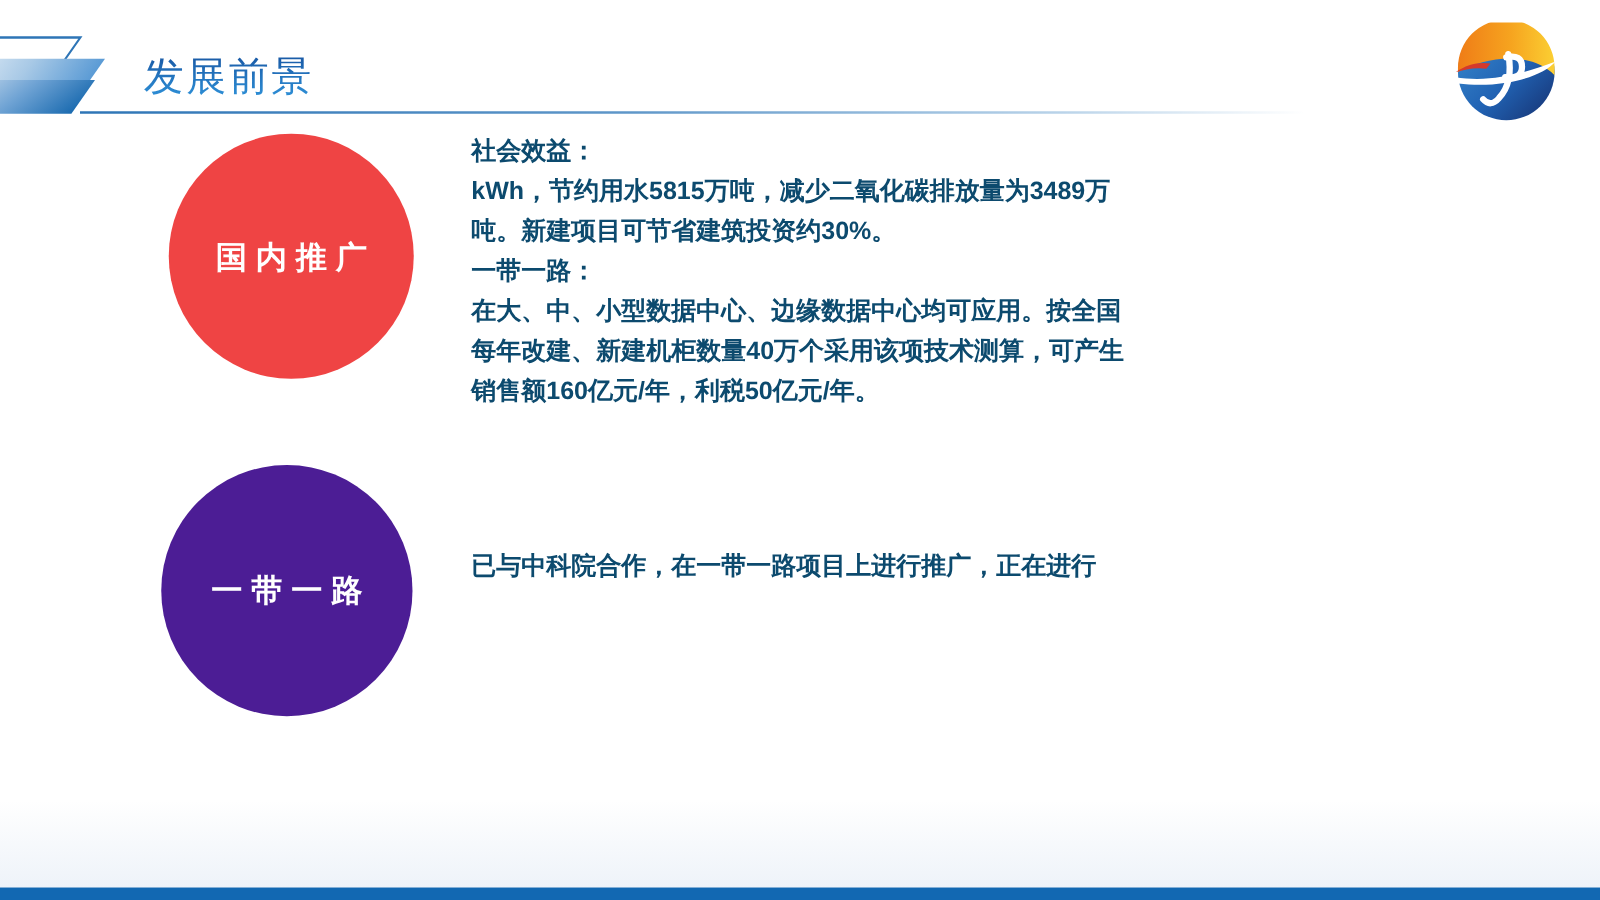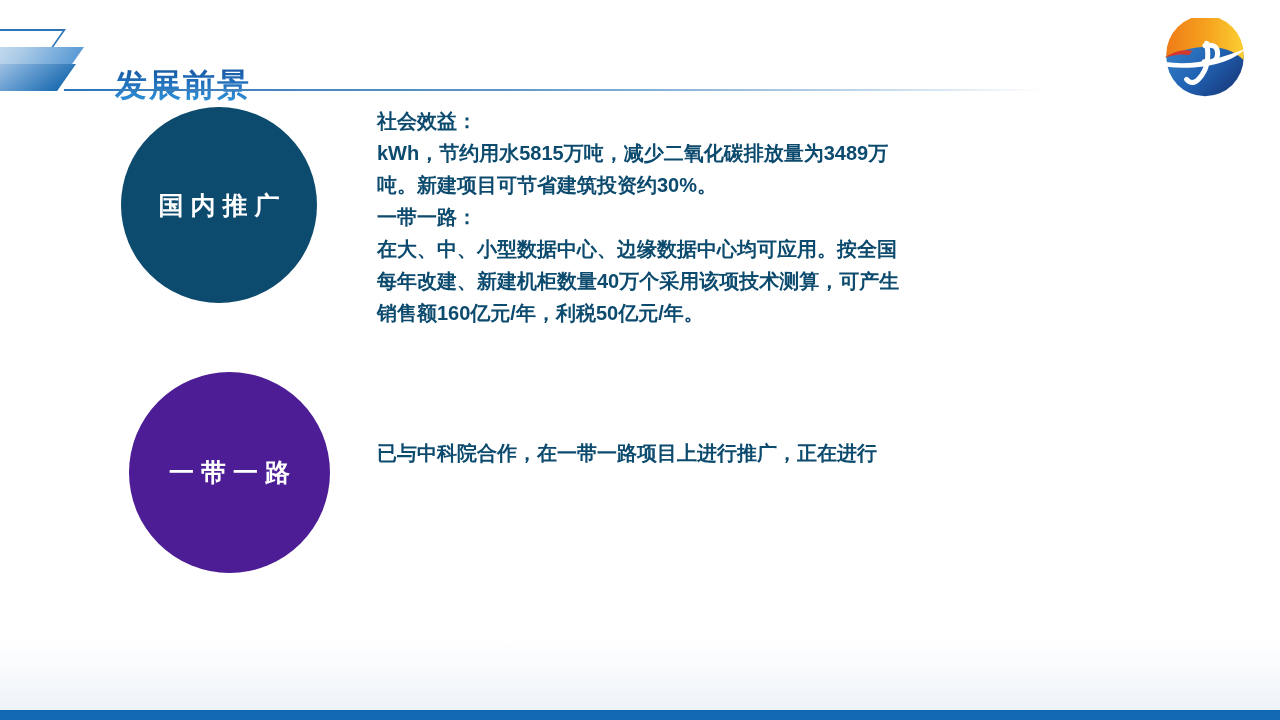--- a/index.html
+++ b/index.html
@@ -23,40 +23,39 @@
     background:linear-gradient(90deg,#eef4fa 0%,#a8c9e6 55%,#5b9bd5 100%);
     transform:skewX(-35deg);
   }
   .deco-bottom {
     left:-42px; top:64px; width:118px; height:27px;
     background:linear-gradient(120deg,#dce8f3 0%,#6fa3d4 55%,#1b6bb0 100%);
     transform:skewX(-35deg);
   }
   .page-title {
     position:absolute; left:115px; top:40px;
-    font-size:32px; font-weight:bold; letter-spacing:2px;
+    font-size:32px; font-weight:normal; letter-spacing:2px;
     background:linear-gradient(180deg,#1a5ca8 15%,#2f93da 90%);
     -webkit-background-clip:text; background-clip:text;
     color:transparent;
-    margin-top:24px;
   }
   .header-rule {
     position:absolute; left:64px; top:89px; width:980px; height:2px;
     background:linear-gradient(90deg,#2e75b6 0%,#5f97c9 45%,#b9d3e9 80%,rgba(255,255,255,0) 100%);
   }
   .logo { position:absolute; left:1163px; top:18px; width:84px; height:80px; }
 
   
   .circle {
     position:absolute; border-radius:50%;
     display:flex; align-items:center; justify-content:center;
     color:#ffffff; font-weight:bold; font-size:25px;
     letter-spacing:7px; text-indent:7px;
   }
-  .circle-domestic { left:121px; top:107px; width:196px; height:196px; background:#0c4a6e; }
+  .circle-domestic { left:135px; top:107px; width:196px; height:196px; background:#ef4444; }
   .circle-belt     { left:129px; top:372px; width:201px; height:201px; background:#4c1d95; }
 
   .textblock {
     position:absolute; left:377px; width:720px;
     font-size:20px; font-weight:bold; color:#0c4a6e;
     line-height:32px; white-space:nowrap;
   }
   .textblock-1 { top:105px; }
   .textblock-2 { top:437px; }
   .textline { height:32px; }

